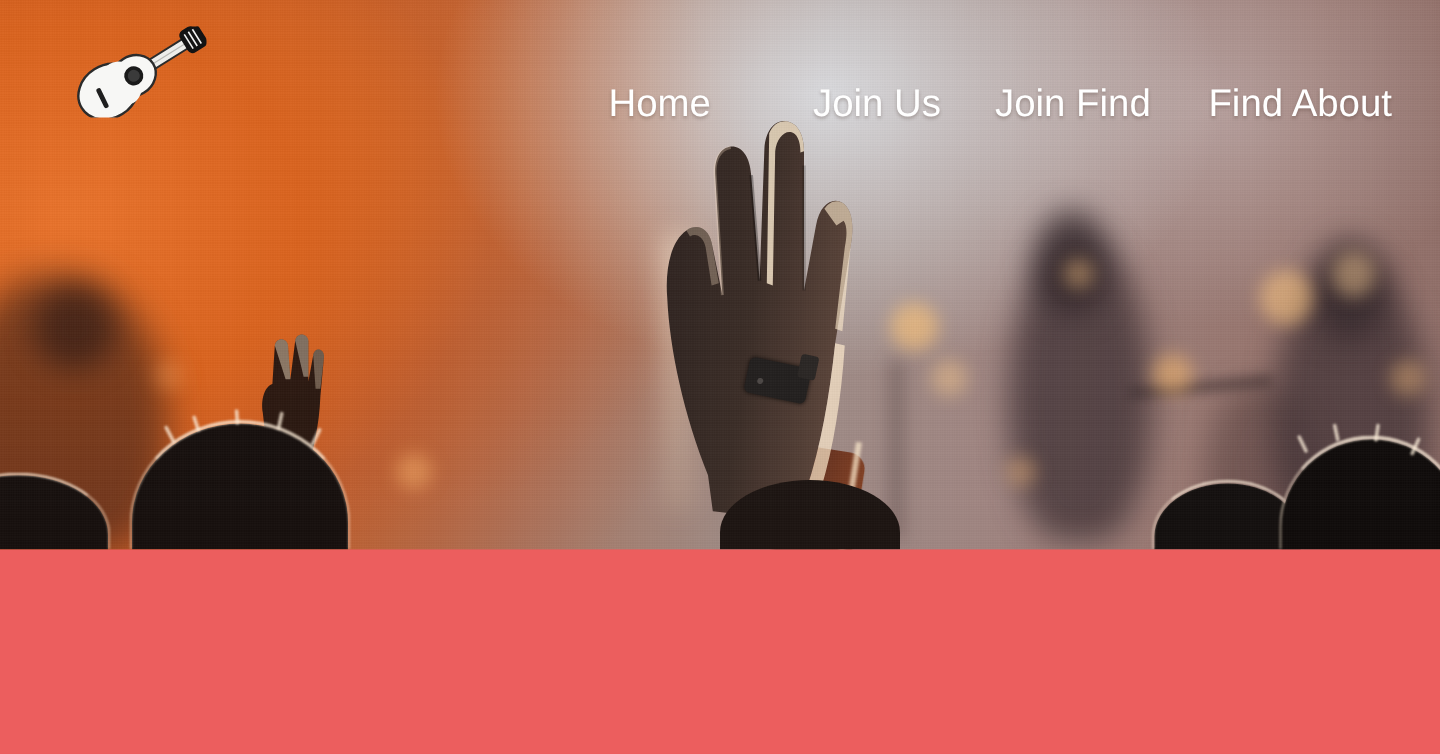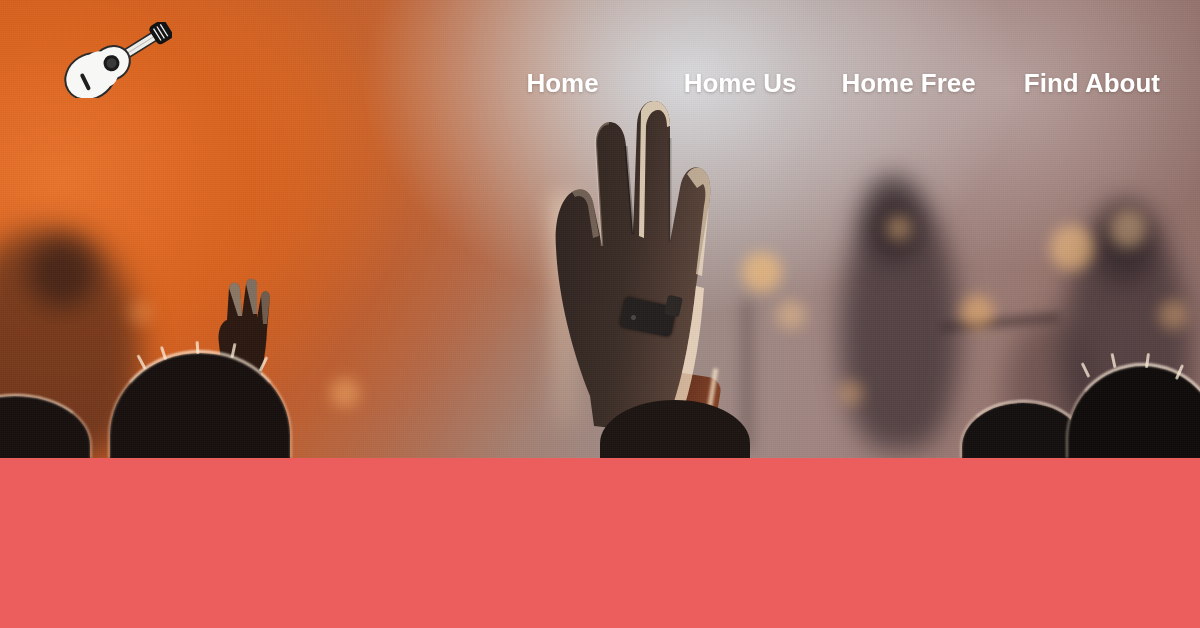--- a/index.html
+++ b/index.html
@@ -102,22 +102,22 @@
   .brand { position:absolute; left:60px; top:22px; display:flex; align-items:center; }
   .brand-logo { width:112px; height:76px; position:relative; }
   .brand-name {
     color:#FFFFFF; font-family:"Liberation Serif", serif;
     font-size:43px; line-height:1; margin-left:6px; letter-spacing:.2px;
     text-shadow:0 1px 3px rgba(90,40,10,0.35);
   }
 
   .nav { position:absolute; right:40px; top:70px; display:flex; align-items:center; }
   .nav-item {
-    color:#FFFFFF; font-size:26px; line-height:1; text-decoration:none;
-    font-weight:700; white-space:nowrap; cursor:pointer;
+    color:#FFFFFF; font-size:32px; line-height:1; text-decoration:none;
+    font-weight:400; white-space:nowrap; cursor:pointer;
     text-shadow:0 1px 3px rgba(60,40,30,0.30);
   }
   .nav-gap-1 { width:85px; }
   .nav-gap-2 { width:45px; }
   .nav-gap-3 { width:48px; }
 
   
   .searchbar {
     position:absolute; left:0; top:458px; width:1200px; height:170px;
     background:#EC5E5E; z-index:30;
@@ -263,23 +263,23 @@
 
             <rect x="18" y="34" width="4" height="18" rx="2" fill="#1f1f1f" transform="rotate(6 20 43)"></rect>
           </g>
         </svg>
       </div>
     </div>
 
     <nav class="nav">
       <a class="nav-item">Home</a>
       <span class="nav-gap-1"></span>
-      <a class="nav-item">Home Us</a>
+      <a class="nav-item">Join Us</a>
       <span class="nav-gap-2"></span>
-      <a class="nav-item">Home Free</a>
+      <a class="nav-item">Join Find</a>
       <span class="nav-gap-3"></span>
       <a class="nav-item">Find About</a>
     </nav>
   </div>
 
   <div class="searchbar">
 
     
 
     

